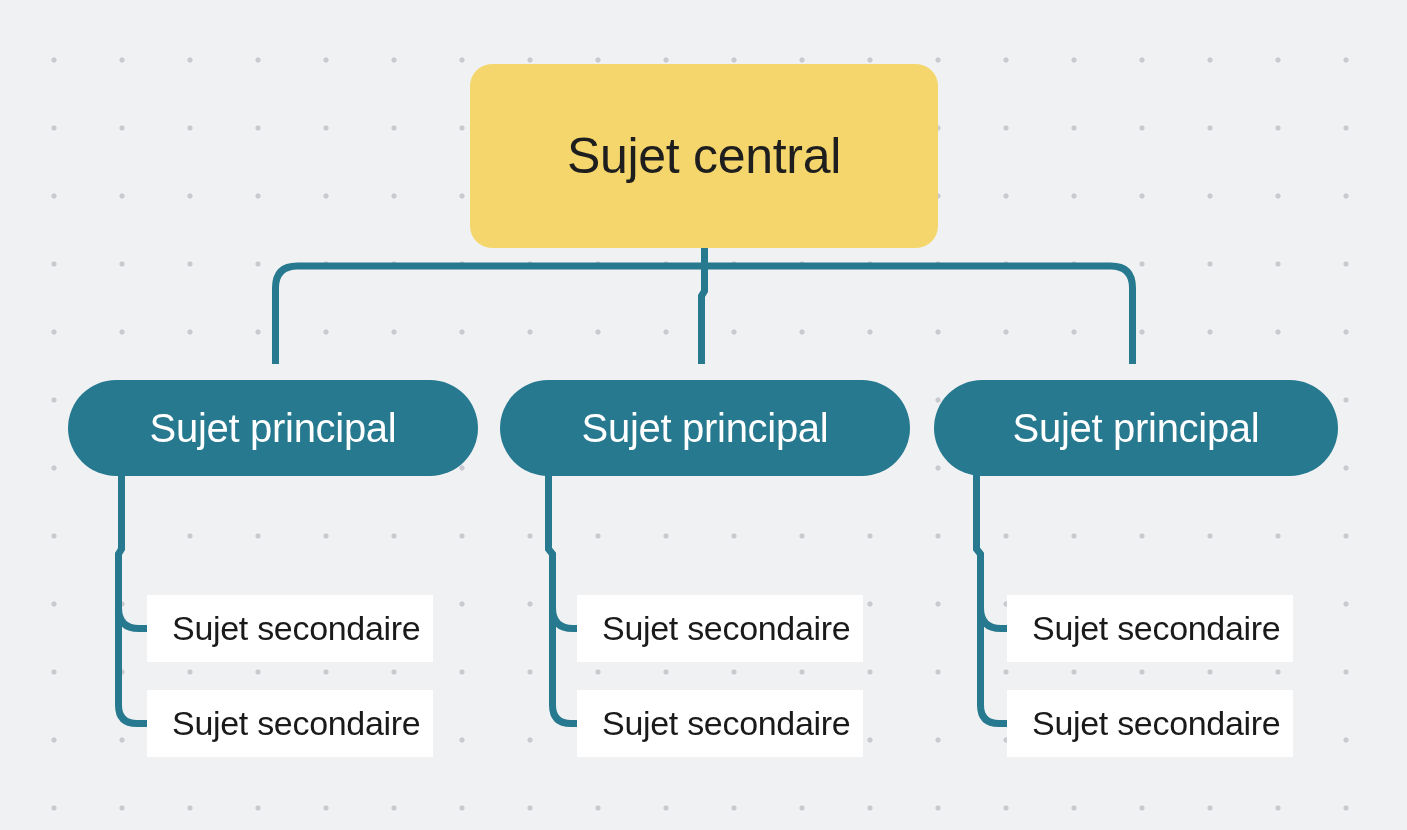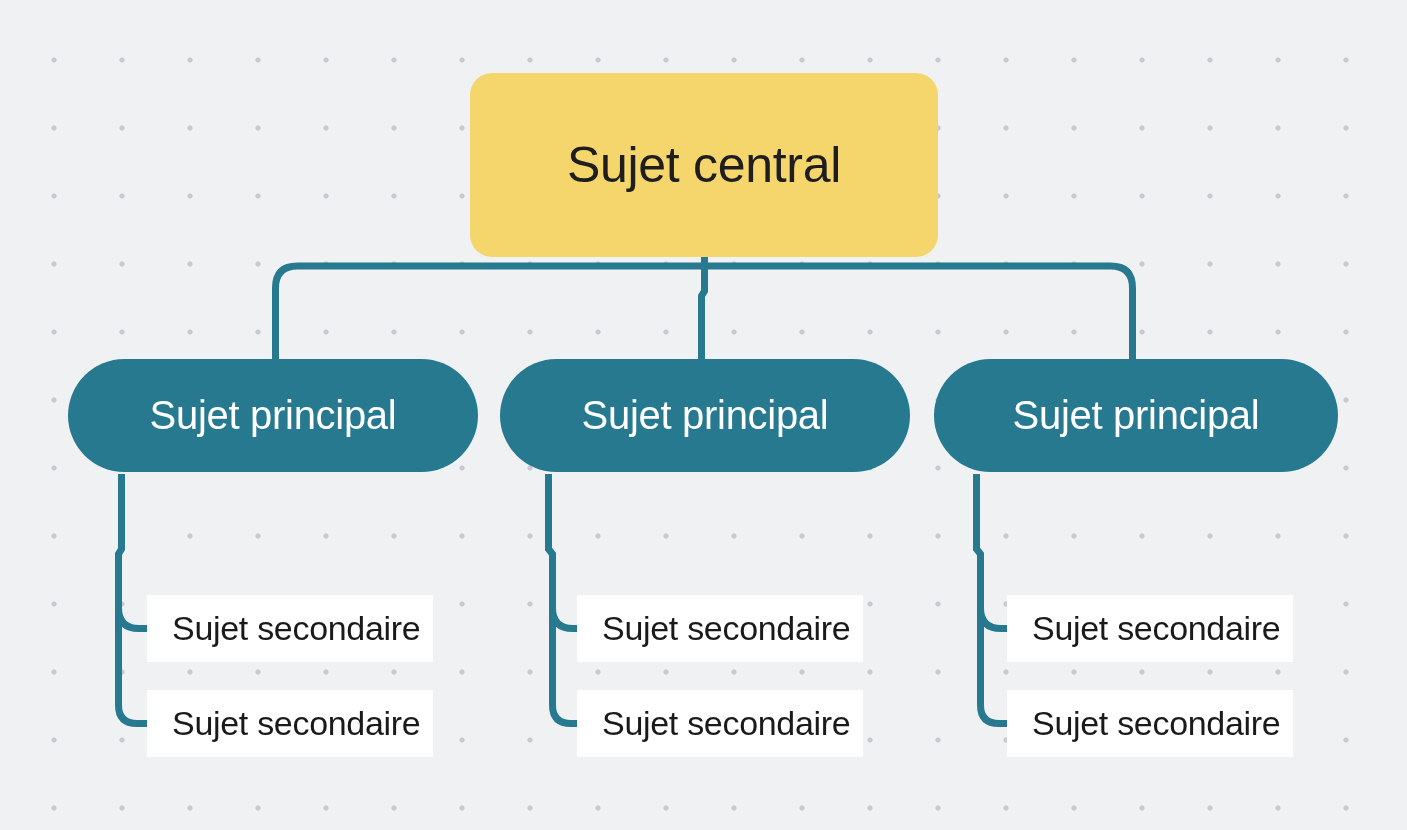--- a/index.html
+++ b/index.html
@@ -31,32 +31,32 @@
     stroke-linecap: butt;
   }
   .node {
     position: absolute;
     display: flex;
     align-items: center;
     box-sizing: border-box;
   }
   .central-node {
     left: 470px;
-    top: 73px;
+    top: 64px;
     width: 468px;
     height: 184px;
     border-radius: 22px;
     background: var(--central-fill, #f5d66c);
     color: var(--central-text, #1e1e1e);
     font-size: 50px;
     justify-content: center;
   }
   .main-node {
-    top: 359px;
-    height: 113px;
+    top: 380px;
+    height: 96px;
     border-radius: 59px;
     background: var(--branch-fill, #26798f);
     color: var(--branch-text, #ffffff);
     font-size: 40px;
     justify-content: center;
   }
   .main-1 { left: 68px;  width: 410px; }
   .main-2 { left: 500px; width: 410px; }
   .main-3 { left: 934px; width: 404px; }
   .sub-node {

